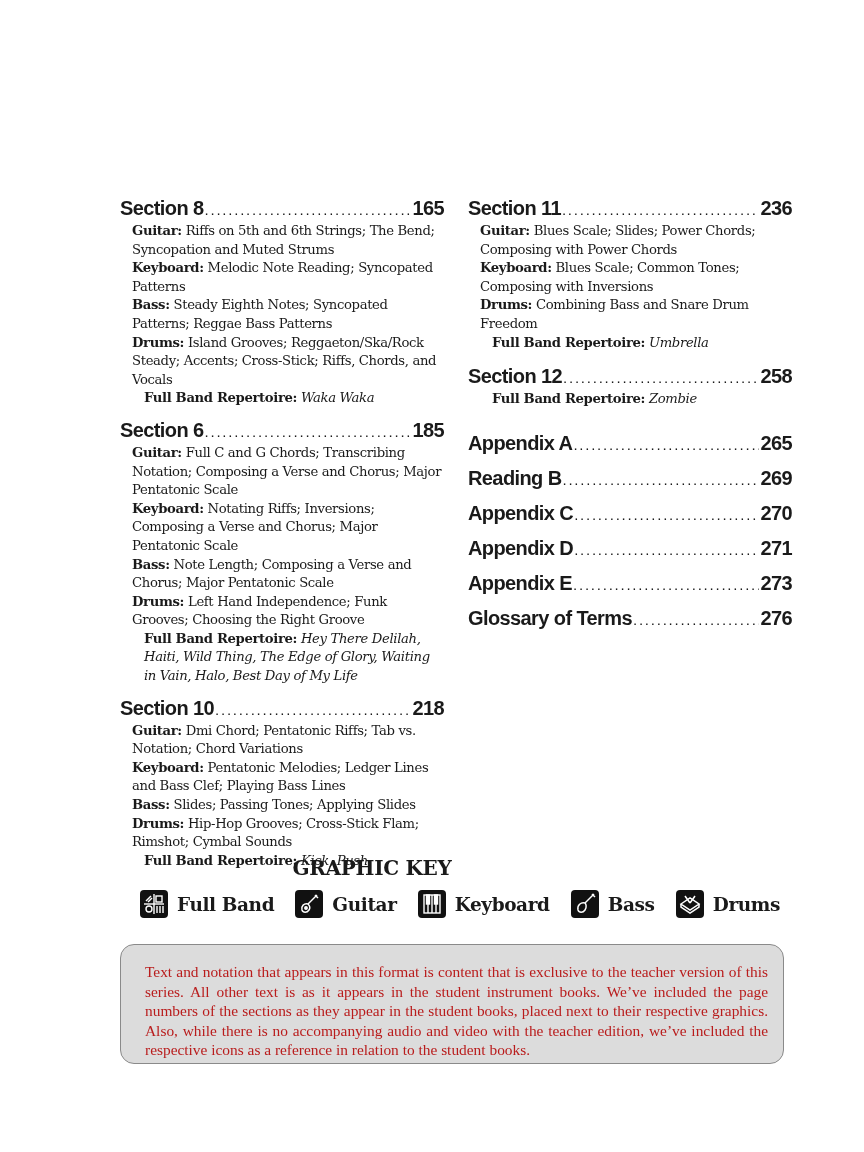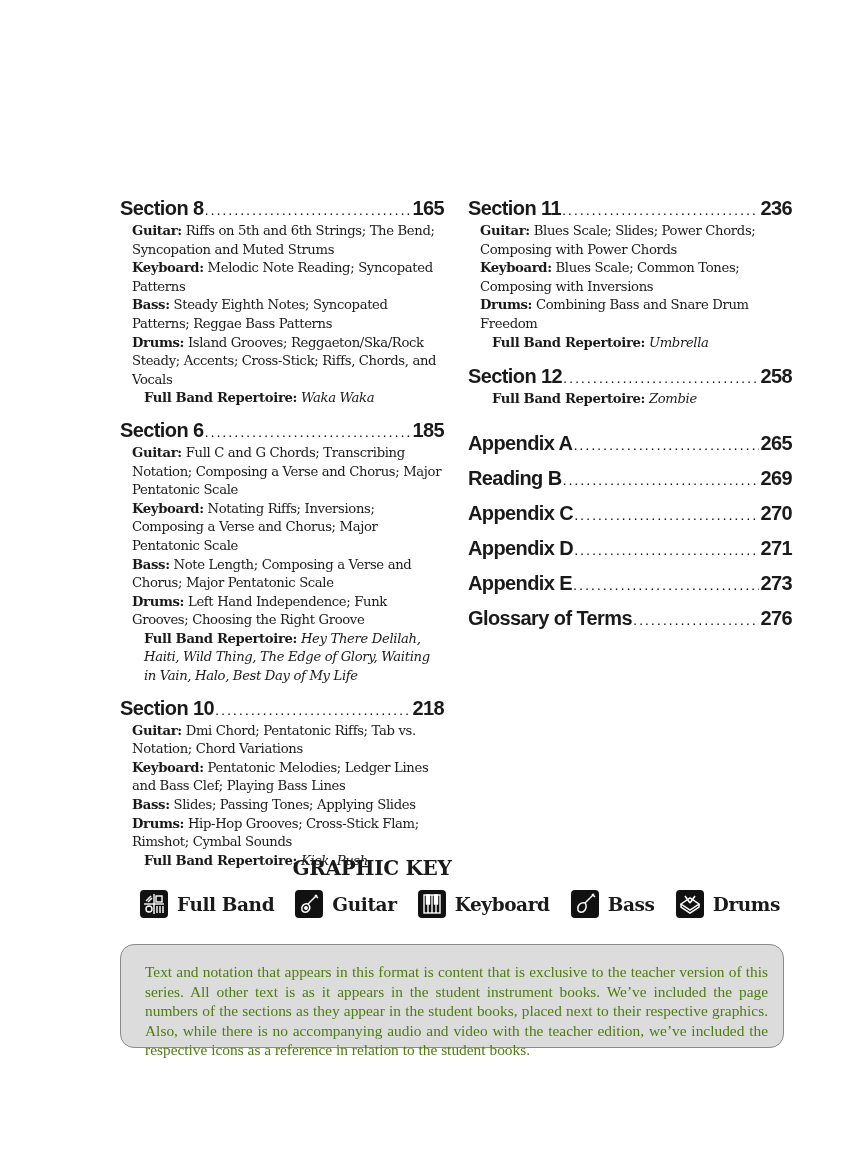--- a/index.html
+++ b/index.html
@@ -19,23 +19,23 @@
     .entry b { font-weight:bold; }
     .rep { margin-left:24px; font-size:13.2px; line-height:18.6px; letter-spacing:-0.35px; }
     .rep i { font-style:italic; }
     .right-big { margin-bottom:9px;justify-content:center; }
     .gk-title { position:absolute; top:856px; left:0; width:744px; text-align:center;
       font-weight:bold; font-size:20px; letter-spacing:-0.3px; }
     .gk-row { position:absolute; top:890px; left:140px; width:640px; display:flex; justify-content:space-between; align-items:center; }
     .gk-item { display:flex; align-items:center; gap:9px; }
     .gk-icon { width:28px; height:28px; background:#111; border-radius:4px; display:flex; align-items:center; justify-content:center; }
     .gk-label { font-weight:bold; font-size:18.5px; letter-spacing:-0.4px; }
-    .note { position:absolute; top:944px; left:120px; width:664px; height:104px; box-sizing:border-box;
+    .note { position:absolute; top:944px; left:120px; width:664px; height:120px; box-sizing:border-box;
       background:#dcdcdc; border:1px solid #8a8a8a; border-radius:14px; padding:17px 15px 0 24px;
-      font-family:"Liberation Serif", serif; font-size:15.4px; line-height:19.5px; text-align:justify; color:#4d7c0f; }
+      font-family:"Liberation Serif", serif; font-size:15.4px; line-height:19.5px; text-align:justify; color:#b91c1c; }
   </style>
 </head>
 <body>
 
 <div class="col col-left">
 
   <div class="sec">
     <div class="sec-head">
       <span class="title">Section 8</span>
       <span class="dots"></span>

